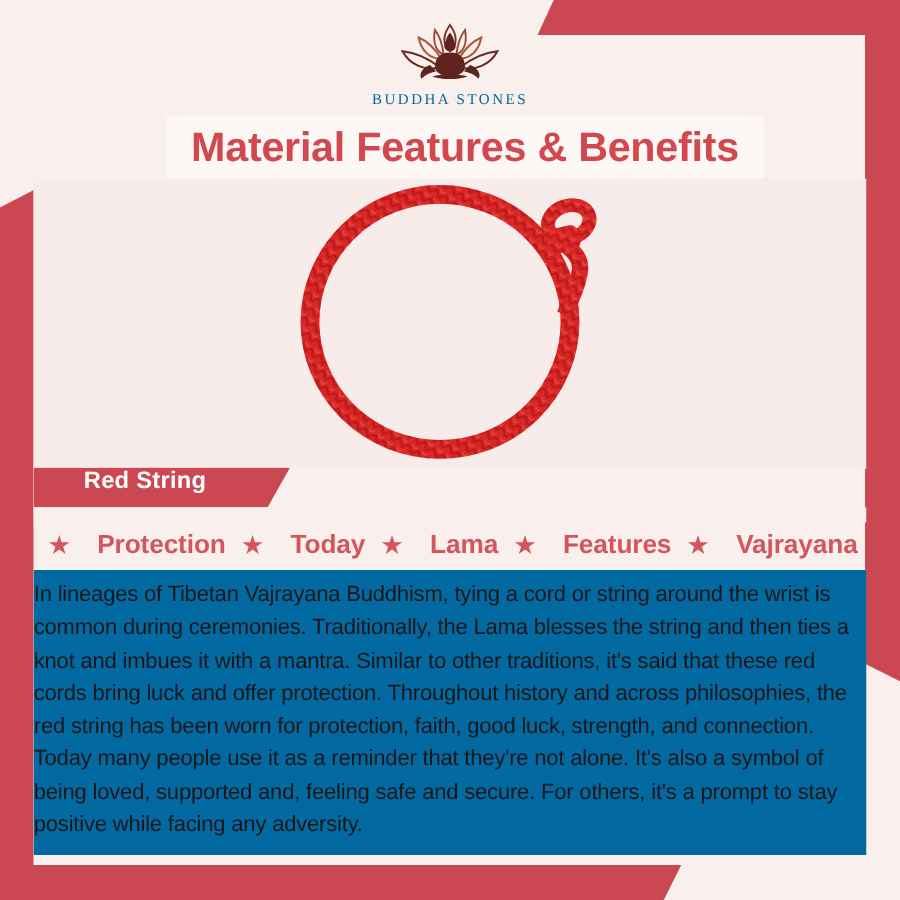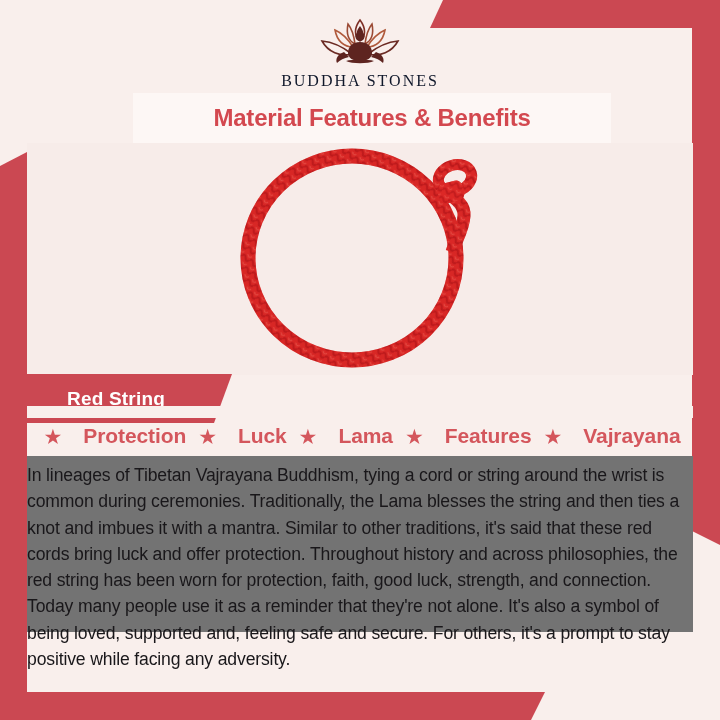--- a/index.html
+++ b/index.html
@@ -28,69 +28,69 @@
   .band-bottom{
     left:0;bottom:0;width:545px;height:28px;
     clip-path:polygon(0 0,100% 0,calc(100% - 14px) 100%,0 100%);
   }
 
   
   .logo-wrap{position:absolute;top:14px;left:0;width:720px;text-align:center;}
   .logo-mark{display:block;margin:0 auto;}
   .logo-text{
     font-family:"Liberation Serif",serif;
-    font-size:16px;letter-spacing:2.0px;color:#0f172a;
+    font-size:12px;letter-spacing:2.0px;color:#0369a1;
     margin-top:2px;font-weight:400;
   }
 
   
   .title-band{
     position:absolute;left:133px;top:93px;width:478px;height:50px;
     background:#fdf7f5;display:flex;align-items:center;justify-content:center;
   }
   .title-text{
-    font-size:24px;font-weight:bold;color:#d3484f;
+    font-size:33px;font-weight:bold;color:#d3484f;
     letter-spacing:-0.2px;white-space:nowrap;
   }
 
   
   .photo{
     position:absolute;left:27px;top:143px;width:666px;height:232px;
     background:#f7ece9;overflow:hidden;
   }
   .bracelet{position:absolute;left:50%;top:50%;transform:translate(-50%,-50%);}
 
   
   .tag{
-    position:absolute;left:27px;top:374px;width:205px;height:49px;
+    position:absolute;left:27px;top:374px;width:205px;height:32px;
     background:#cb4852;
     clip-path:polygon(0 0,100% 0,calc(100% - 18px) 100%,0 100%);
-    display:flex;align-items:center;
+    display:flex;
   }
   .tag-text{
     color:#ffffff;font-size:19px;font-weight:bold;margin-left:40px;
     letter-spacing:0.2px;
   }
   .tag-gap{position:absolute;left:27px;top:406px;width:666px;height:12px;background:#f9efec;}
 
   
   .features{
     position:absolute;left:27px;top:418px;width:670px;height:36px;
     display:flex;align-items:center;justify-content:center;
     gap:0px;
   }
   .feature{display:flex;align-items:center;color:#d4565c;}
   .feature .star{font-size:21px;line-height:1;margin:0 5px 0 12px;}
   .feature:first-child .star{margin-left:0;}
   .feature .flabel{font-size:21px;font-weight:bold;letter-spacing:-0.1px;margin-left:16px;}
 
   
   .copy{
-    position:absolute;left:27px;top:456px;width:666px;height:176px;
-    background:#737373;
+    position:absolute;left:27px;top:456px;width:666px;height:228px;
+    background:#0369a1;
     box-sizing:border-box;padding:6px 6px 0 0;
   }
   .copy p{
     margin:0;font-size:17.6px;line-height:26.3px;color:#19171a;
     font-weight:500;letter-spacing:-0.15px;
     text-align:left;
   }
 </style>
 </head>
 <body>
@@ -158,21 +158,21 @@
   </div>
   <div class="tag-gap"></div>
 
   <div class="features">
     <span class="feature">
       <span class="star">★</span>
       <span class="flabel">Protection</span>
     </span>
     <span class="feature">
       <span class="star">★</span>
-      <span class="flabel">Luck</span>
+      <span class="flabel">Today</span>
     </span>
     <span class="feature">
       <span class="star">★</span>
       <span class="flabel">Lama</span>
     </span>
     <span class="feature">
       <span class="star">★</span>
       <span class="flabel">Features</span>
     </span>
     <span class="feature">

